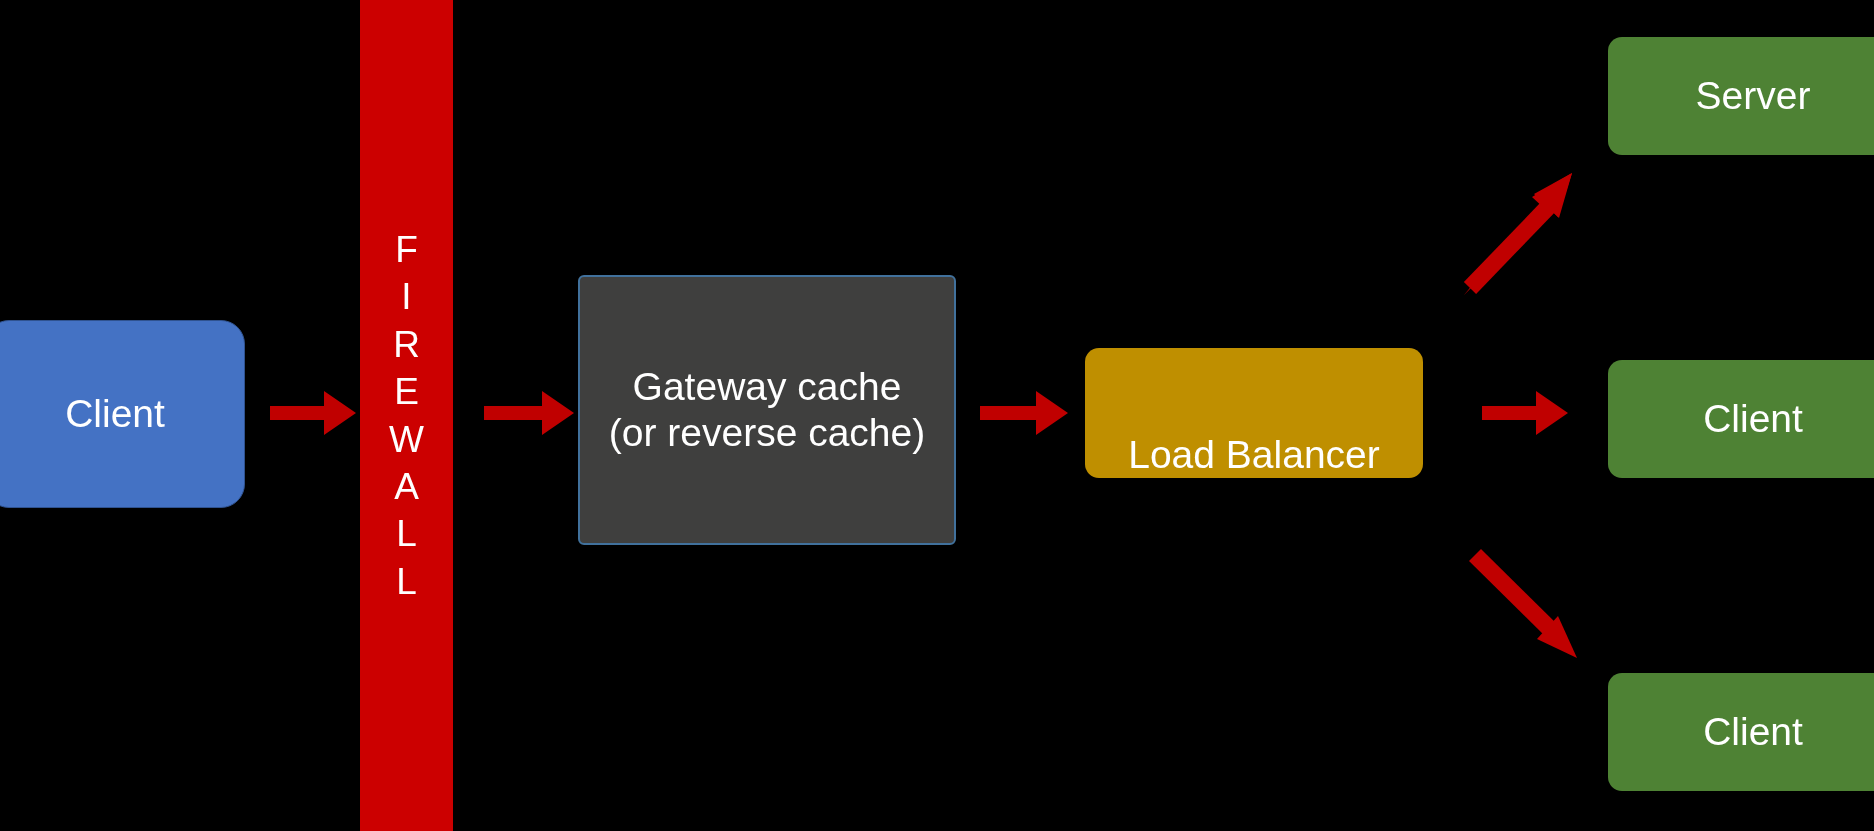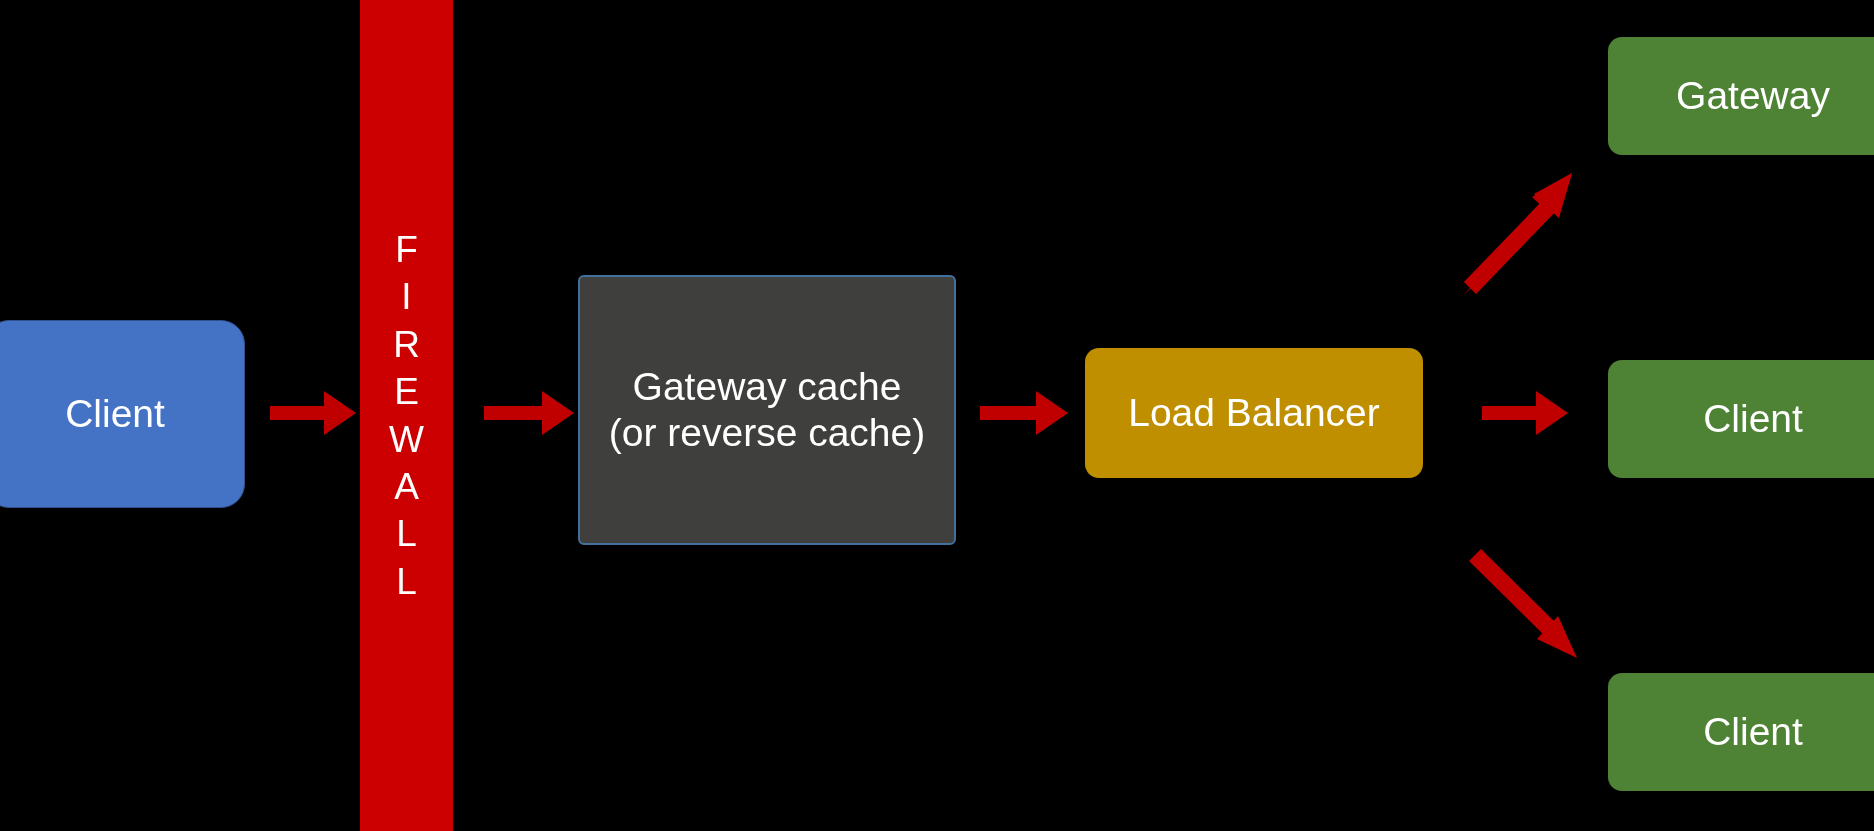--- a/index.html
+++ b/index.html
@@ -49,20 +49,21 @@
     font-size: 39px;
   }
   .node-loadbalancer {
     left: 1085px;
     top: 348px;
     width: 338px;
     height: 130px;
     background: #BF8F00;
     border-radius: 14px;
     font-size: 39px;
+    align-items: flex-end;
   }
   .node-green {
     left: 1608px;
     width: 290px;
     height: 118px;
     background: #4E8234;
     border-radius: 14px;
     font-size: 39px;
   }
   .green-1 { top: 37px; }
@@ -165,21 +166,21 @@
   </div>
 
   <div class="arrow-d" style="left:1455px; top:540px; width:130px; height:130px;">
     <svg width="130" height="130" viewBox="0 0 130 130" aria-hidden="true">
       <line x1="20" y1="15" x2="98" y2="92" stroke="#C00000" stroke-width="17"></line>
       <polygon points="122,118 82,99 103,76" fill="#C00000"></polygon>
     </svg>
   </div>
 
   <div class="node node-green green-1">
-    <span>Gateway</span>
+    <span>Server</span>
   </div>
 
   <div class="node node-green green-2">
     <span>Client</span>
   </div>
 
   <div class="node node-green green-3">
     <span>Client</span>
   </div>
 

